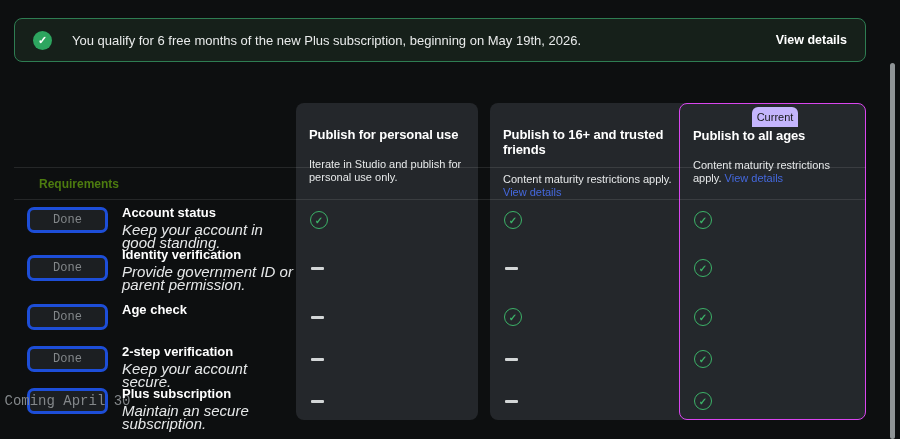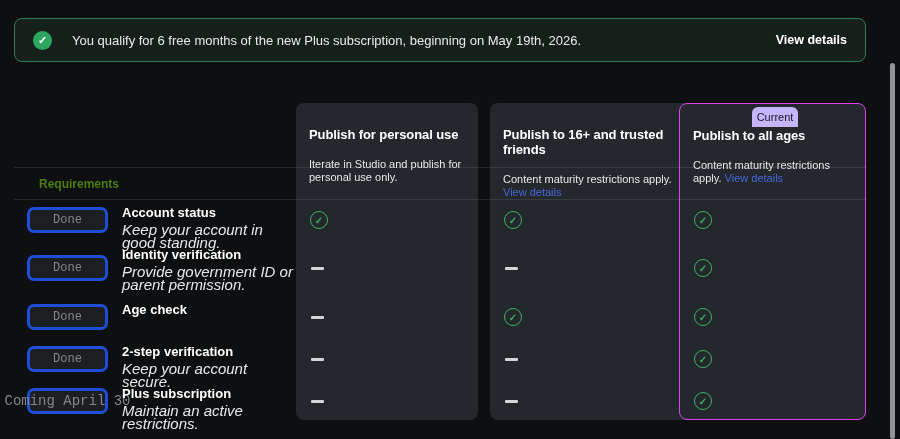--- a/index.html
+++ b/index.html
@@ -160,21 +160,21 @@
 
   <div class="row-badge" style="top:346px">Done</div>
   <div class="row-text" style="top:344px">
     <div class="row-title">2-step verification</div>
     <div class="row-desc">Keep your account secure.</div>
   </div>
 
   <div class="row-badge small" style="top:388px">Coming April 30</div>
   <div class="row-text" style="top:386px">
     <div class="row-title">Plus subscription</div>
-    <div class="row-desc">Maintain an active restrictions.</div>
+    <div class="row-desc">Maintain an secure subscription.</div>
   </div>
 
   <span class="cell check" style="left:310px; top:211px"></span>
   <span class="cell dash" style="left:310px; top:259px"></span>
   <span class="cell dash" style="left:310px; top:308px"></span>
   <span class="cell dash" style="left:310px; top:350px"></span>
   <span class="cell dash" style="left:310px; top:392px"></span>
 
   <span class="cell check" style="left:504px; top:211px"></span>
   <span class="cell dash" style="left:504px; top:259px"></span>

